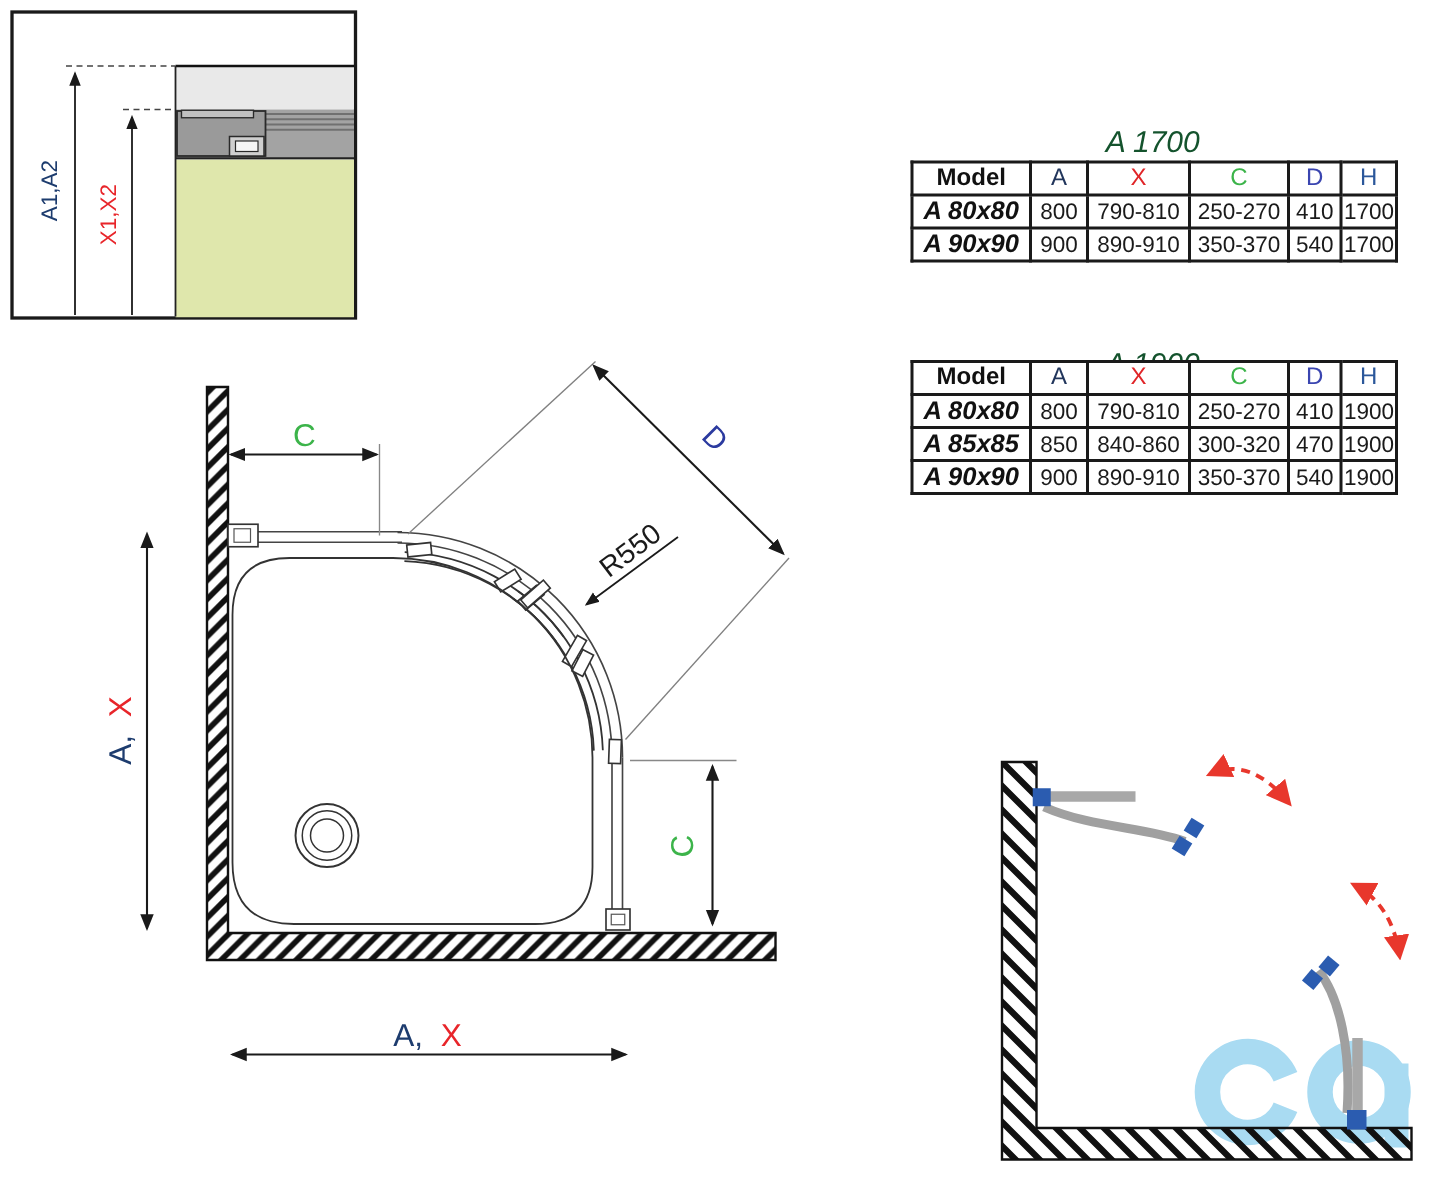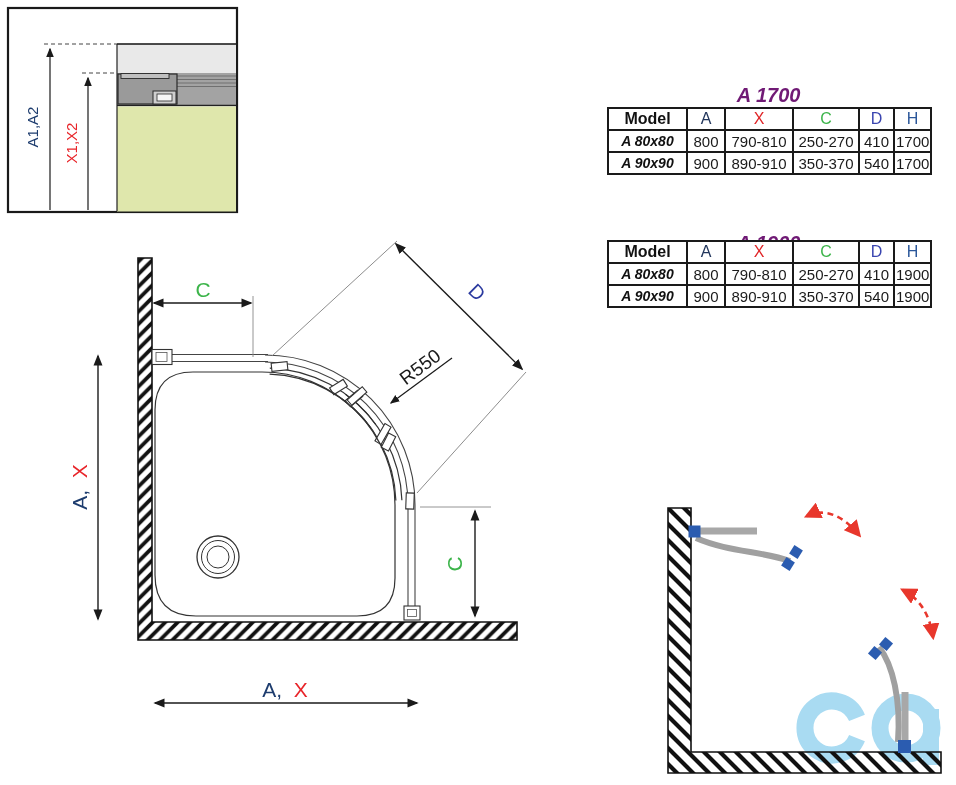--- a/index.html
+++ b/index.html
@@ -1,32 +1,32 @@
 <!DOCTYPE html>
 <html><head>
 <meta charset="utf-8">
 <style>
   html,body{margin:0;padding:0;background:#ffffff;}
   #canvas{position:relative;width:956px;height:785px;background:#ffffff;overflow:hidden;
           font-family:"Liberation Sans",sans-serif;}
   #drawing{position:absolute;left:0;top:0;}
   svg text{font-family:"Liberation Sans",sans-serif;}
-  .tbl-title{position:absolute;width:323px;text-align:center;font-size:20px;font-weight:bold;
-             font-style:italic;color:#701a75;}
+  .tbl-title{position:absolute;width:323px;text-align:center;font-size:20px;font-weight:normal;
+             font-style:italic;color:#14532d;}
   table.spec{position:absolute;border-collapse:collapse;table-layout:fixed;background:#fff;}
   table.spec td,table.spec th{border:2px solid #1a1a1a;text-align:center;vertical-align:middle;
              height:20px;padding:0 1px;font-size:15px;color:#1a1a1a;white-space:nowrap;overflow:hidden;}
   table.spec th{font-size:16px;font-weight:normal;}
   table.spec th.h-model{font-weight:bold;color:#111;}
   table.spec th.h-a{color:#22365c;}
   table.spec th.h-x{color:#e02528;}
   table.spec th.h-c{color:#3cb44a;}
   table.spec th.h-d{color:#3a45b0;}
   table.spec th.h-h{color:#2b579a;}
-  table.spec td.model{font-weight:bold;font-style:italic;font-size:14px;color:#111;}
+  table.spec td.model{font-weight:bold;font-style:italic;font-size:17px;color:#111;}
 </style>
 </head>
 <body>
 
 <div id="canvas">
 
 <svg id="drawing" width="956" height="785" viewBox="0 0 956 785">
   <defs>
     <pattern id="hp" width="12.5" height="12.5" patternUnits="userSpaceOnUse">
       <path d="M-3,3 L3,-3 M0,12.5 L12.5,0 M9.5,15.5 L15.5,9.5" stroke="#111" stroke-width="3.8"></path>
@@ -256,20 +256,28 @@
   </tr>
   <tr>
     <td class="model">A 80x80</td>
     <td>800</td>
     <td>790-810</td>
     <td>250-270</td>
     <td>410</td>
     <td>1900</td>
   </tr>
   <tr>
+    <td class="model">A 85x85</td>
+    <td>850</td>
+    <td>840-860</td>
+    <td>300-320</td>
+    <td>470</td>
+    <td>1900</td>
+  </tr>
+  <tr>
     <td class="model">A 90x90</td>
     <td>900</td>
     <td>890-910</td>
     <td>350-370</td>
     <td>540</td>
     <td>1900</td>
   </tr>
 </tbody>
     </table>
 

